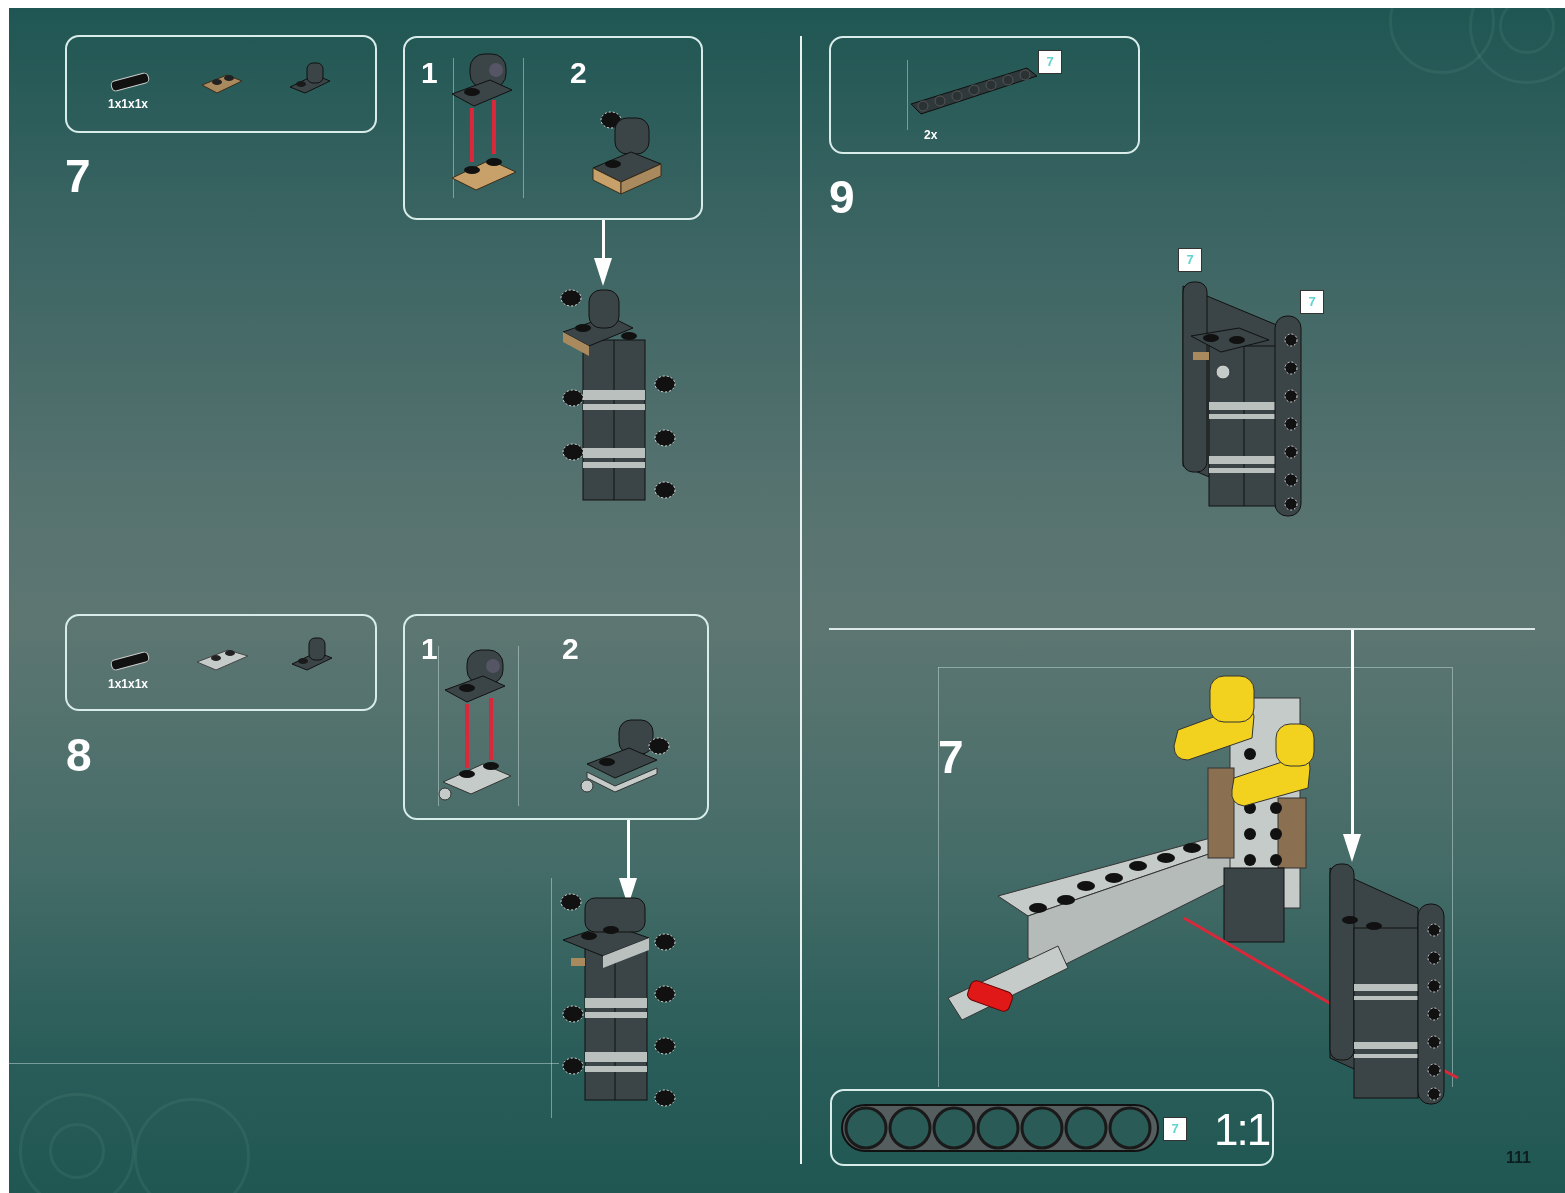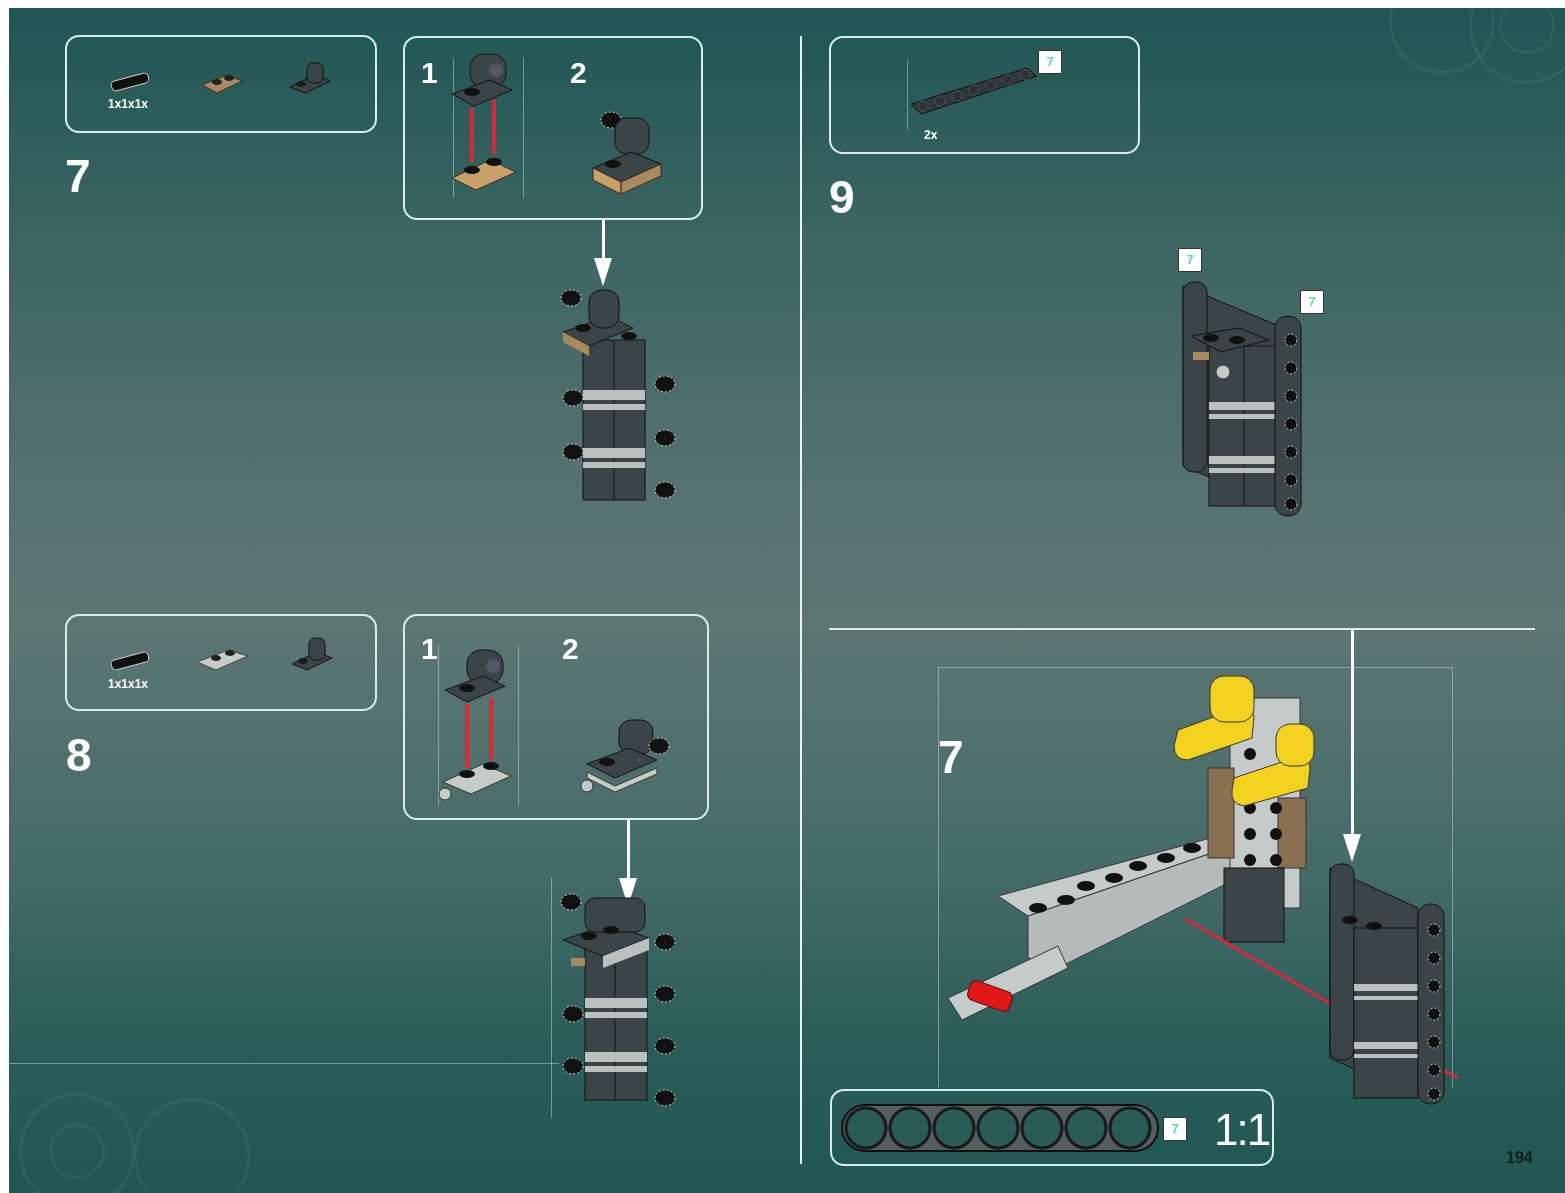--- a/index.html
+++ b/index.html
@@ -315,14 +315,14 @@
         <ellipse cx="158" cy="27" rx="20" ry="20"></ellipse>
           <ellipse cx="202" cy="27" rx="20" ry="20"></ellipse>
           <ellipse cx="246" cy="27" rx="20" ry="20"></ellipse>
           <ellipse cx="290" cy="27" rx="20" ry="20"></ellipse>
       </g>
     </svg>
     <div class="len-badge" style="left:331px;top:26px;">7</div>
     <div class="ratio" style="left:382px;top:14px;">1:1</div>
   </div>
 
-  <div class="page-num" style="left:1497px;top:1141px;">194</div>
+  <div class="page-num" style="left:1497px;top:1141px;">111</div>
 </div>
 
 </body></html>

